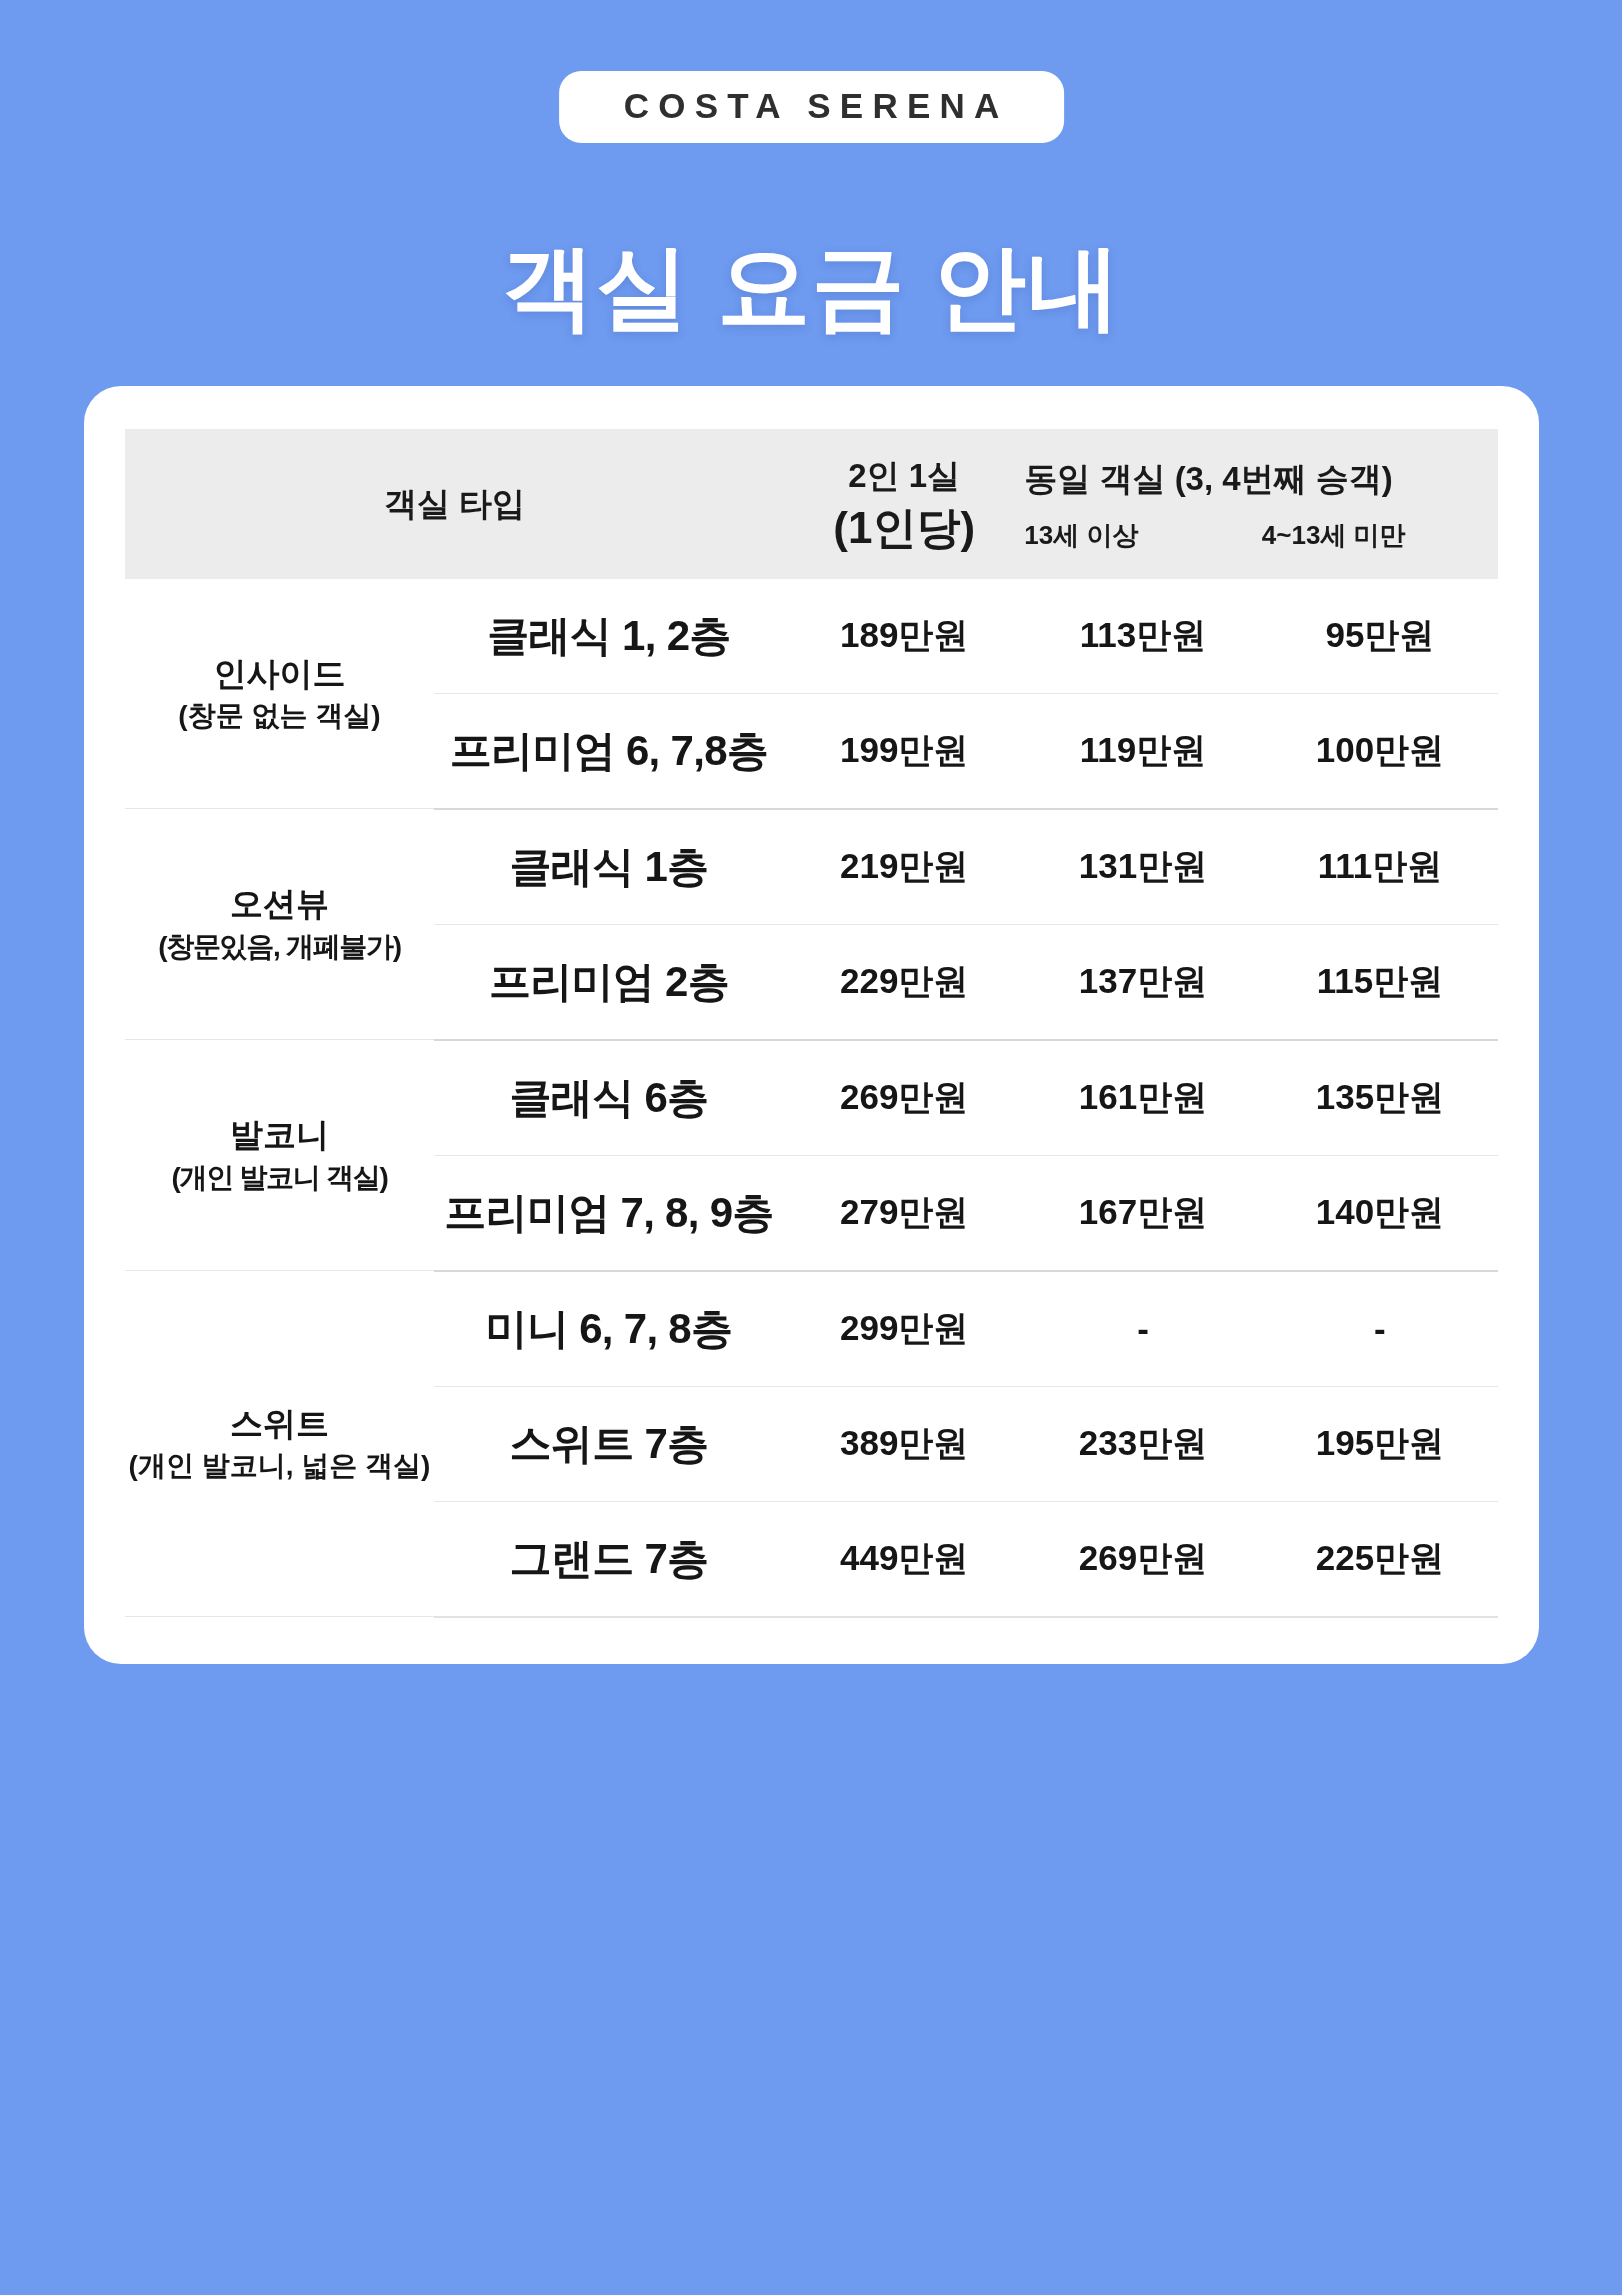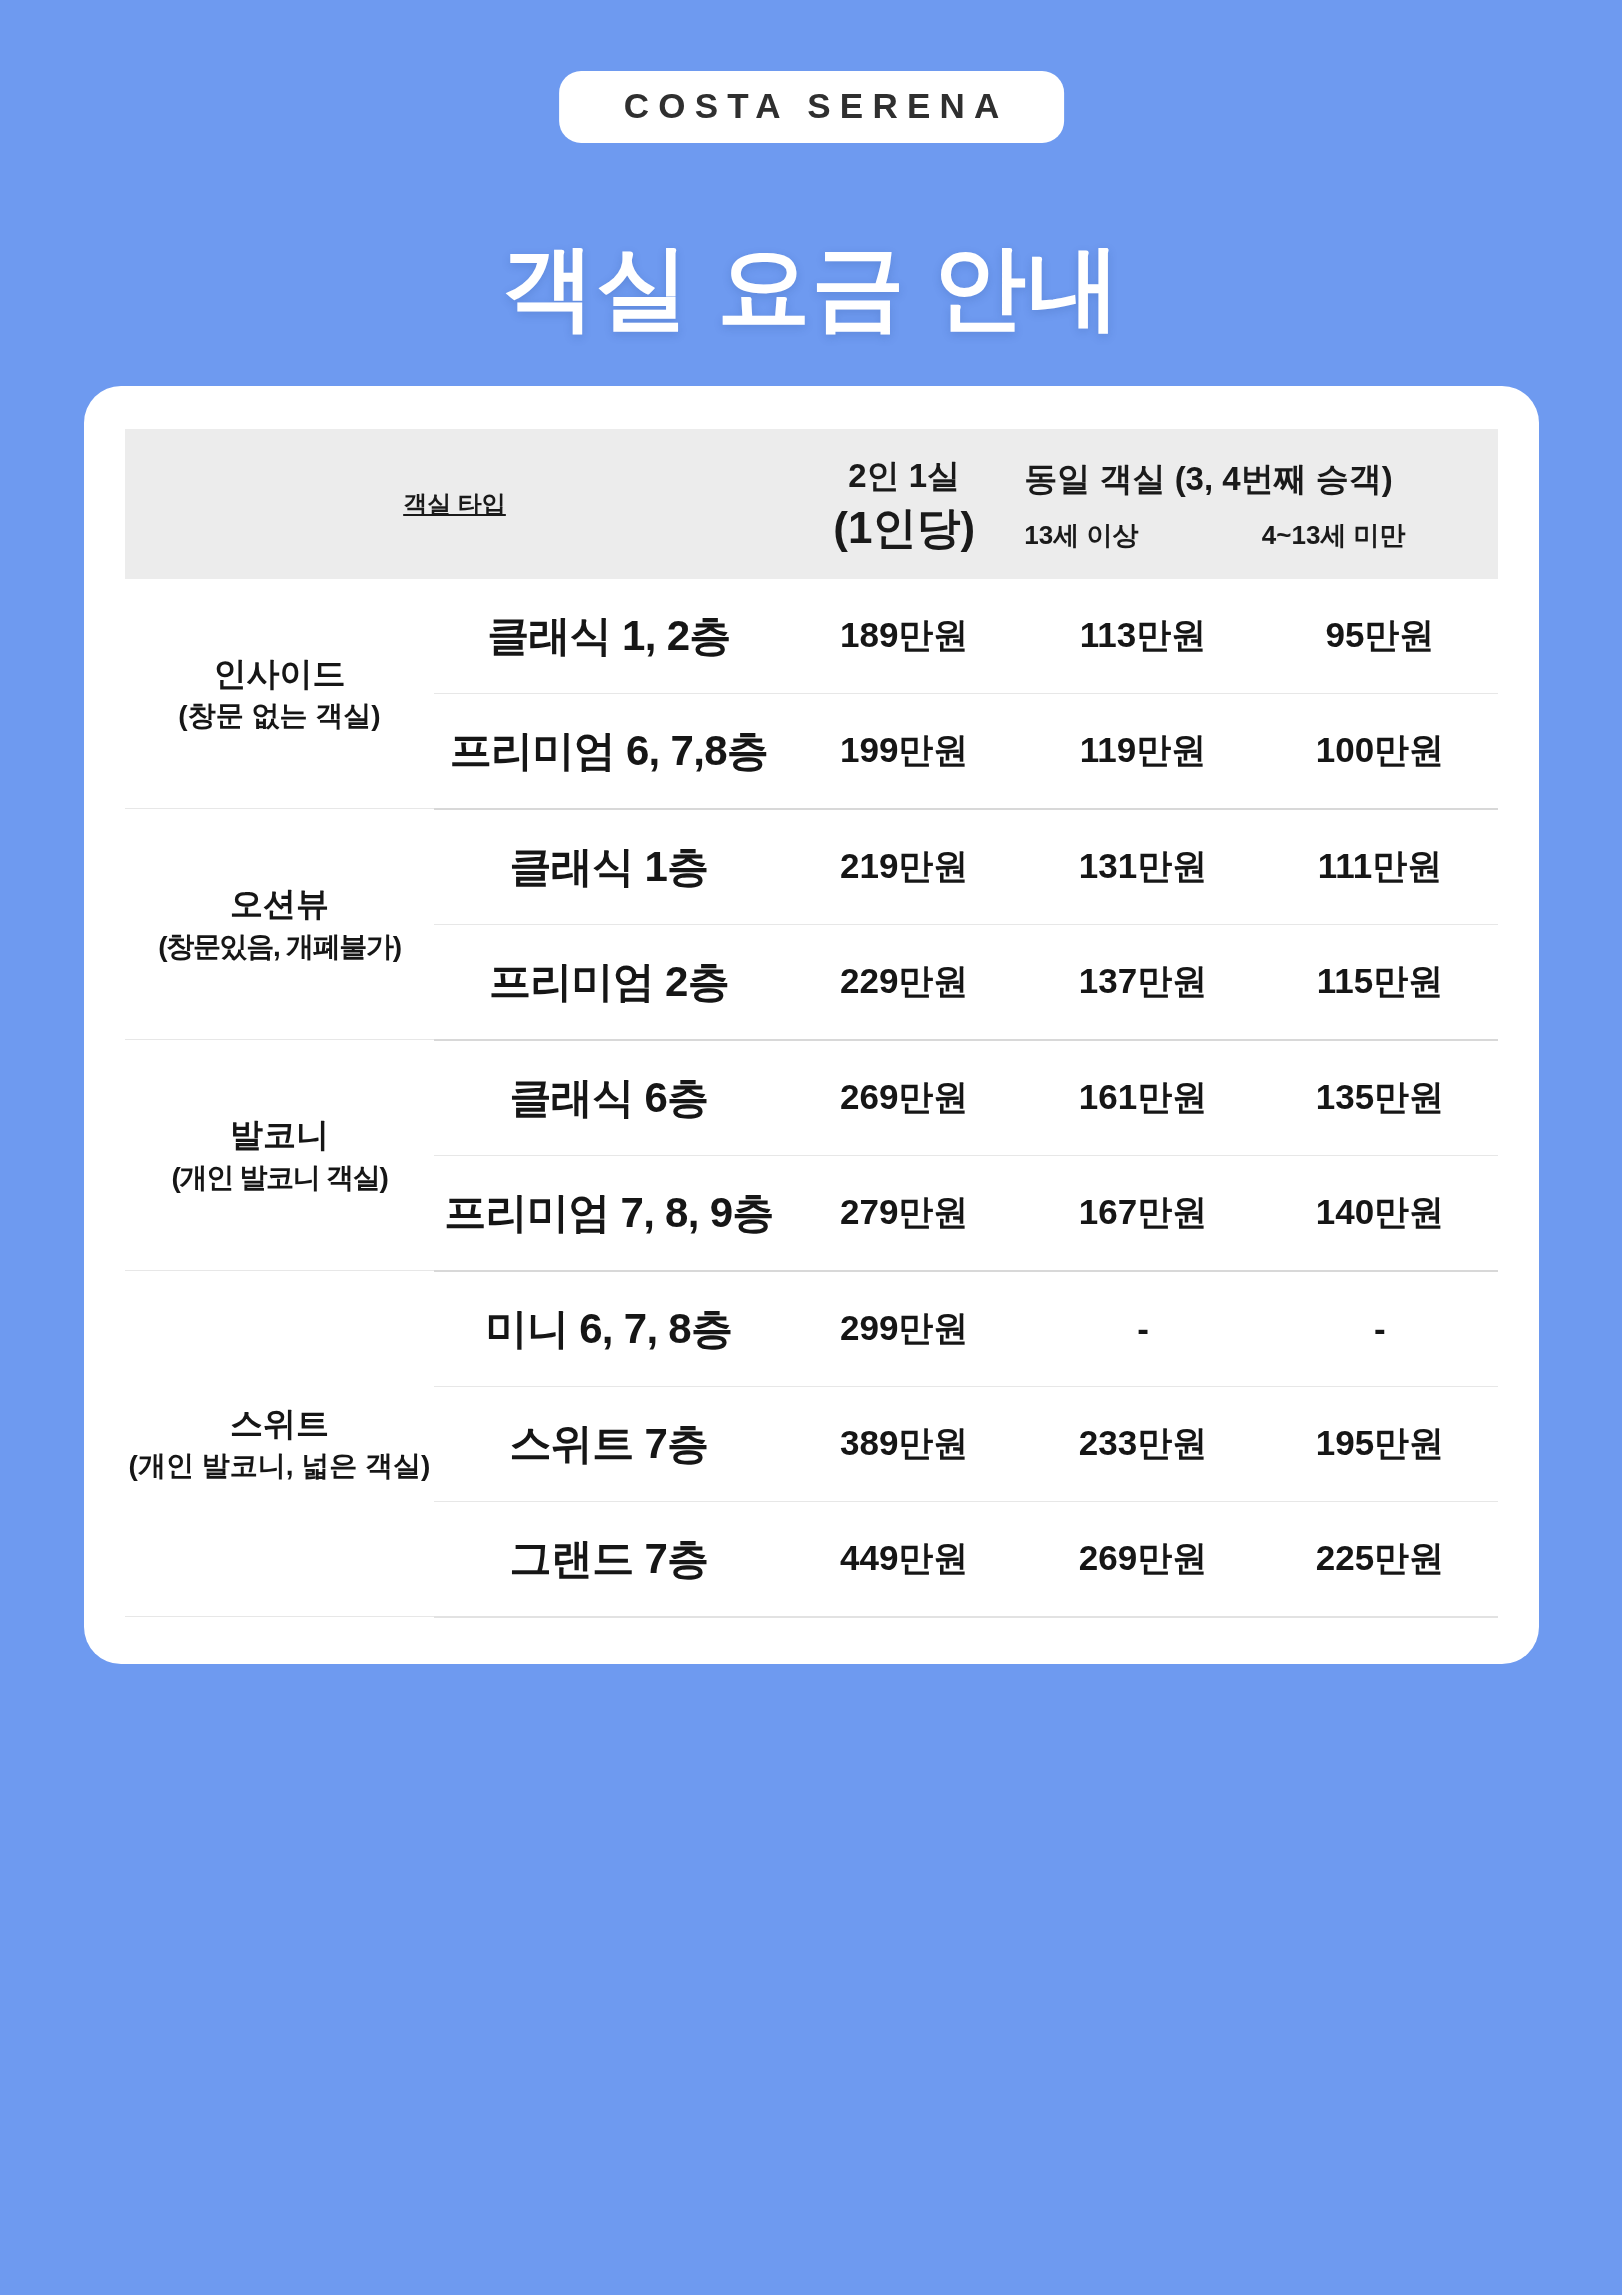--- a/index.html
+++ b/index.html
@@ -84,23 +84,22 @@
     padding: 0;
     vertical-align: middle;
   }
   .head-cell {
     text-align: center;
     color: #1a1a1a;
     font-weight: bold;
     line-height: 1.25;
   }
   .head-roomtype {
-    font-size: 24px;
+    font-size: 33px;
     padding: 37px 0;
-    text-decoration: underline;
   }
   .head-double {
     font-size: 33px;
     padding: 26px 0 23.6px 0;
     margin-top: 12px;
   }
   .head-double small {
     display: block;
     font-size: 44px;
     font-weight: bold;

